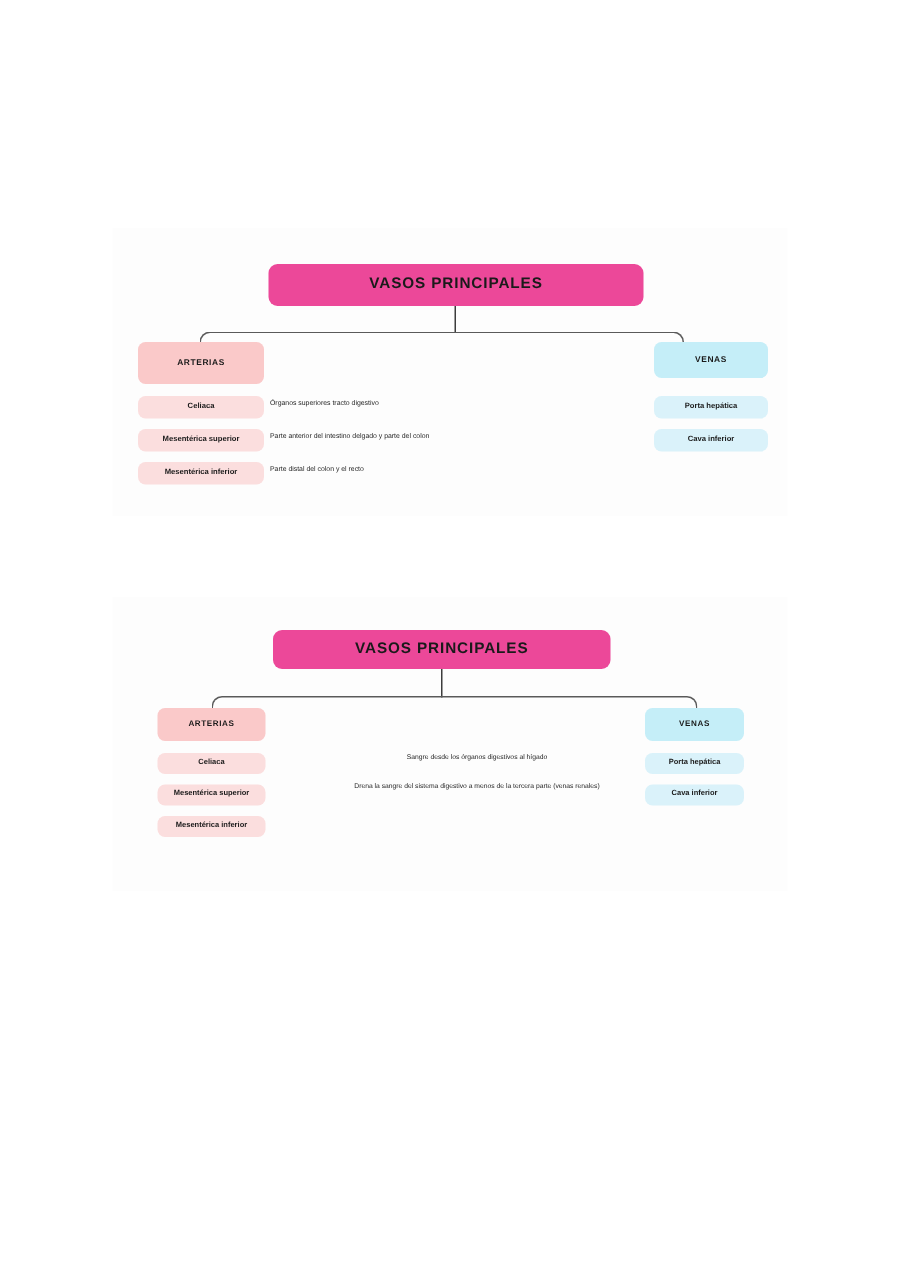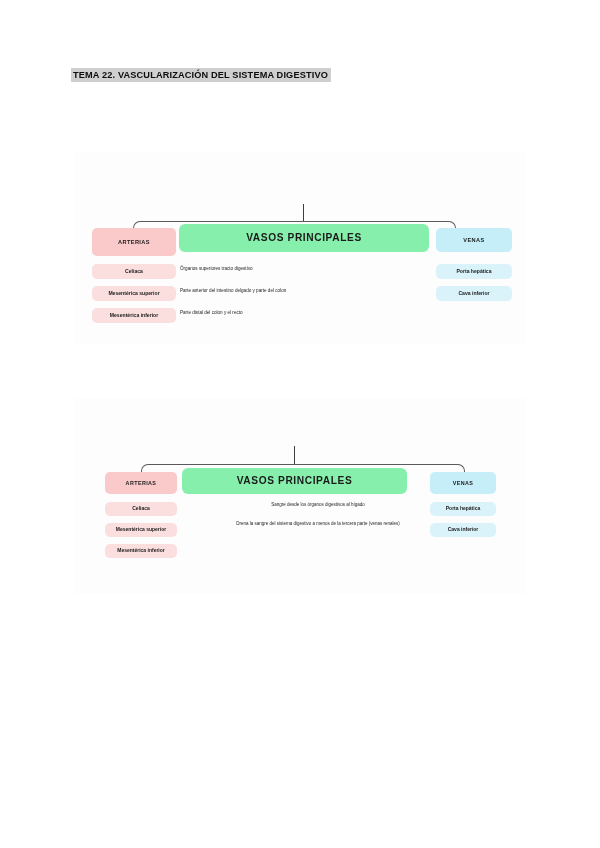--- a/index.html
+++ b/index.html
@@ -49,25 +49,24 @@
     box-sizing: border-box;
     display: flex;
     align-items: center;
     justify-content: center;
     text-align: center;
     color: #1a1a1a;
     border-radius: 5px;
     line-height: 1.15;
   }
   .node.root {
-    background: #86efac;
+    background: #ec4899;
     border-radius: 6px;
     font-weight: bold;
     letter-spacing: 0.6px;
-    margin-top: 48px;
   }
   .node.cat-art {
     background: #fac9c9;
     font-weight: bold;
     letter-spacing: 0.4px;
   }
   .node.cat-ven {
     background: #c5eef8;
     font-weight: bold;
     letter-spacing: 0.4px;
@@ -137,21 +136,20 @@
     margin-bottom: 7px;
     font-size: 5.0px;
     font-weight: bold;
   }
 </style>
 </head>
 <body>
 
 <div class="page">
 
-  <div class="doc-title">TEMA 22. VASCULARIZACIÓN DEL SISTEMA DIGESTIVO</div>
 
   <div class="diagram" id="diagram-1">
 
     <div class="node root">VASOS PRINCIPALES</div>
 
     <div class="v-line" style="left:228px; top:52px; height:18px;"></div>
     <div class="bracket" style="left:58px; top:69px; width:321px; height:8px;"></div>
 
     <div class="node cat-art">ARTERIAS</div>
 

